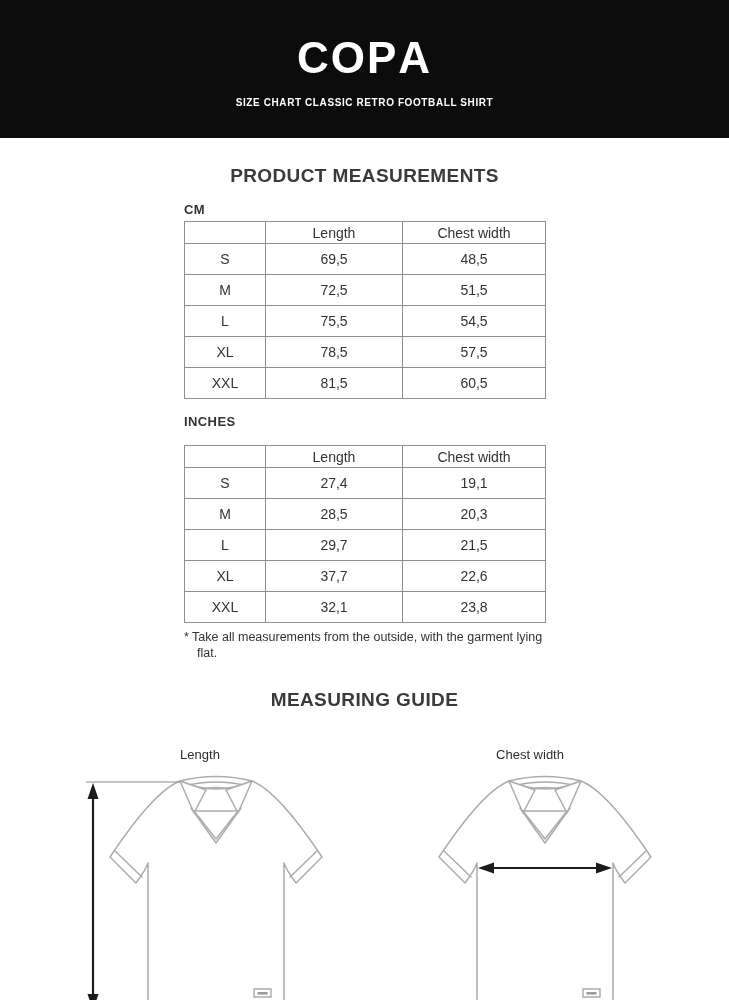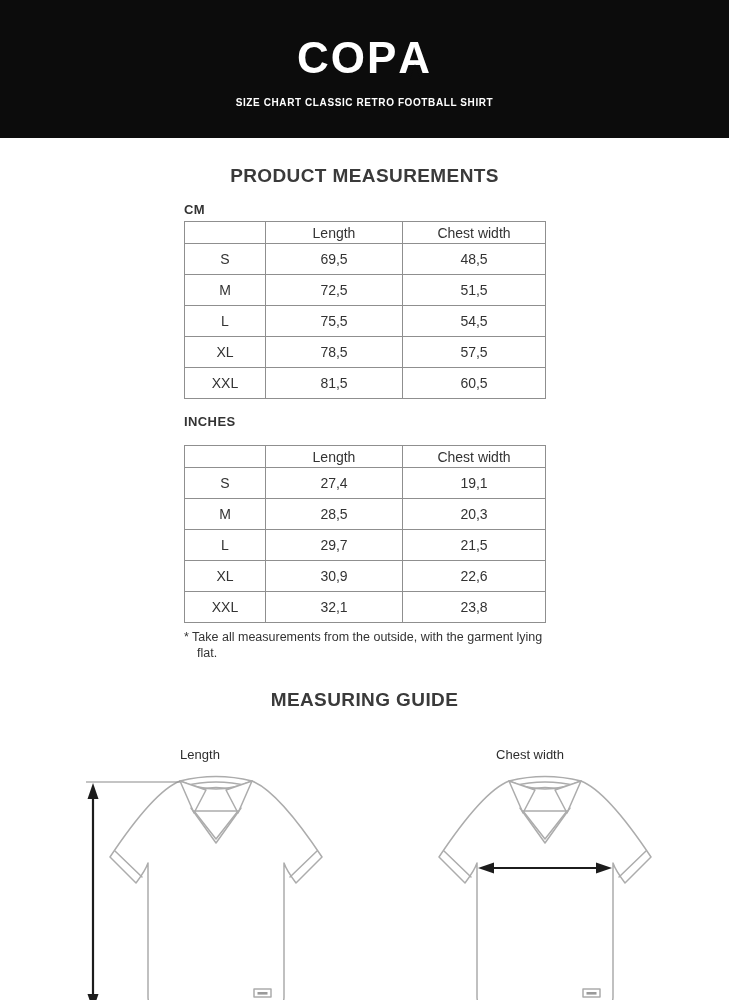--- a/index.html
+++ b/index.html
@@ -148,21 +148,21 @@
         <td>28,5</td>
         <td>20,3</td>
       </tr>
       <tr>
         <td>L</td>
         <td>29,7</td>
         <td>21,5</td>
       </tr>
       <tr>
         <td>XL</td>
-        <td>30,9</td>
+        <td>37,7</td>
         <td>22,6</td>
       </tr>
       <tr>
         <td>XXL</td>
         <td>32,1</td>
         <td>23,8</td>
       </tr>
     </tbody>
   </table>
 

